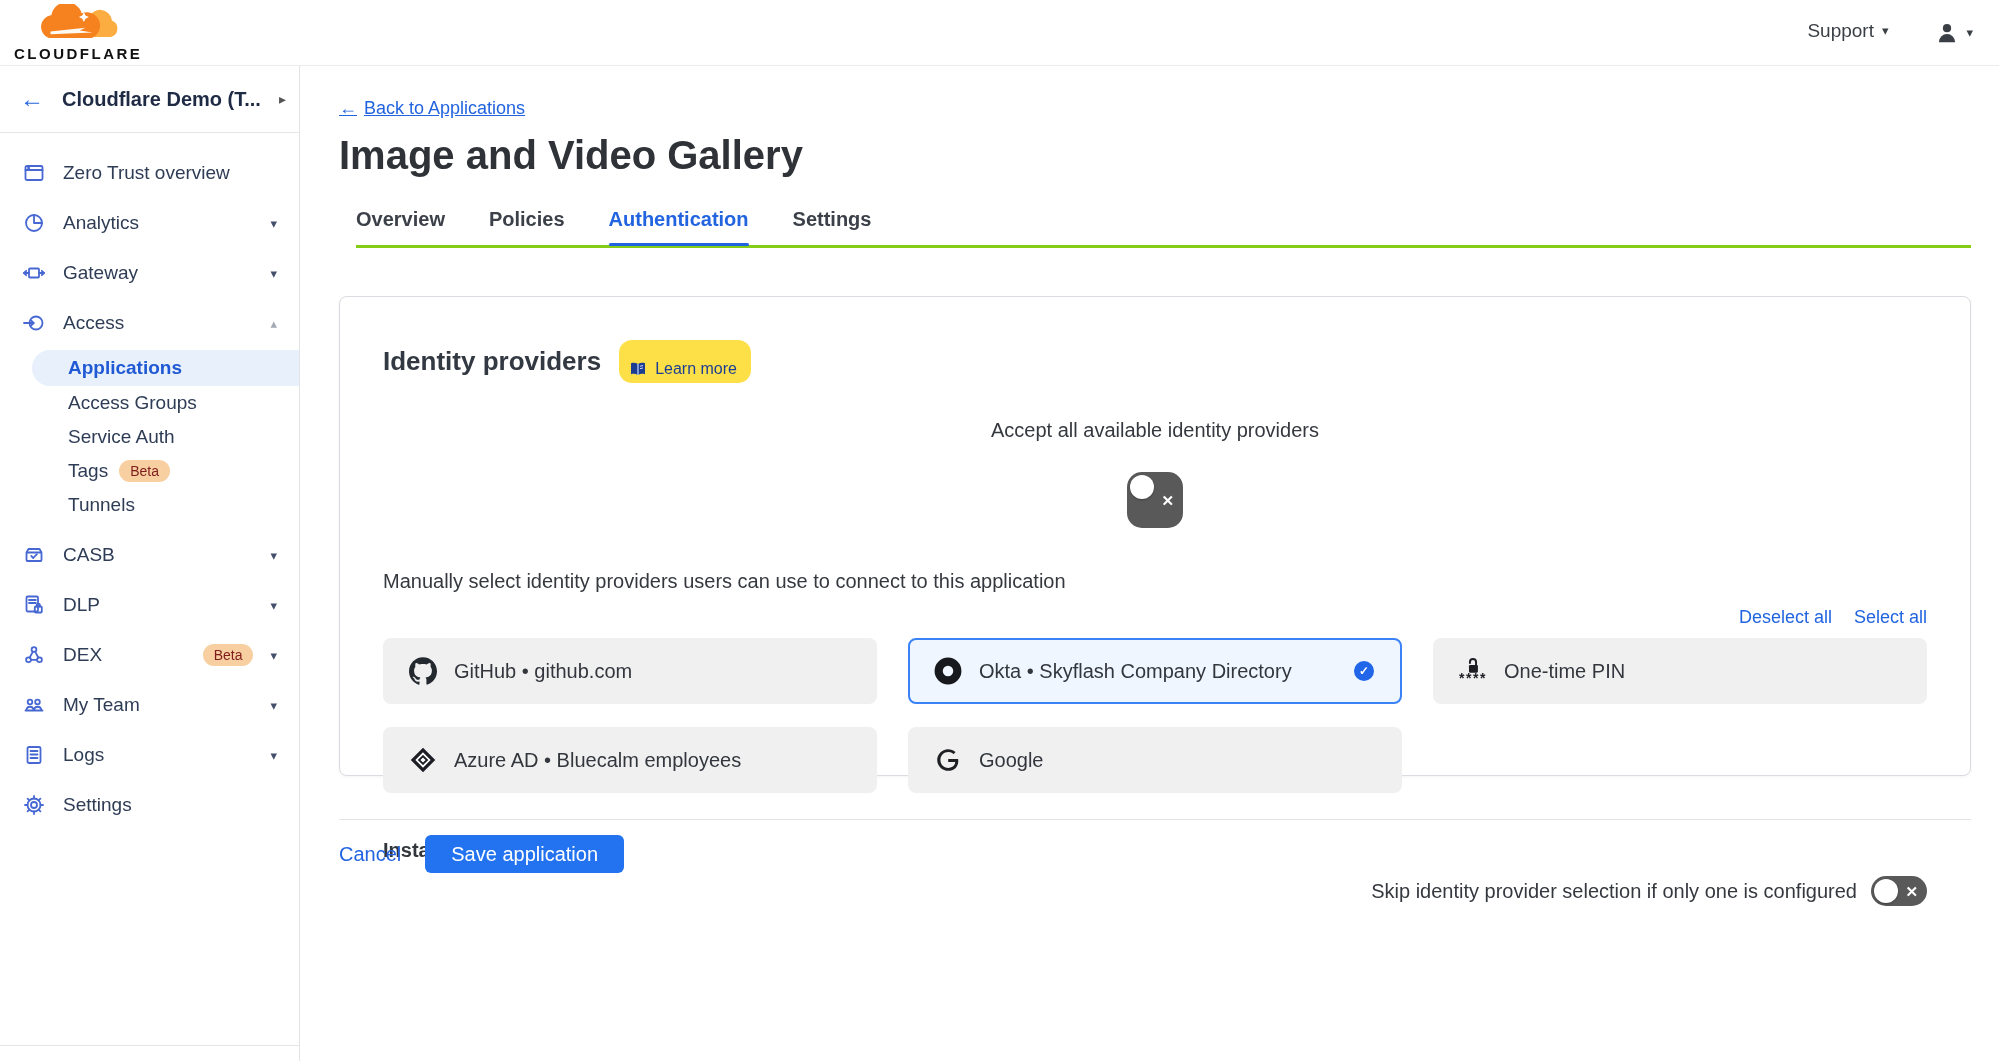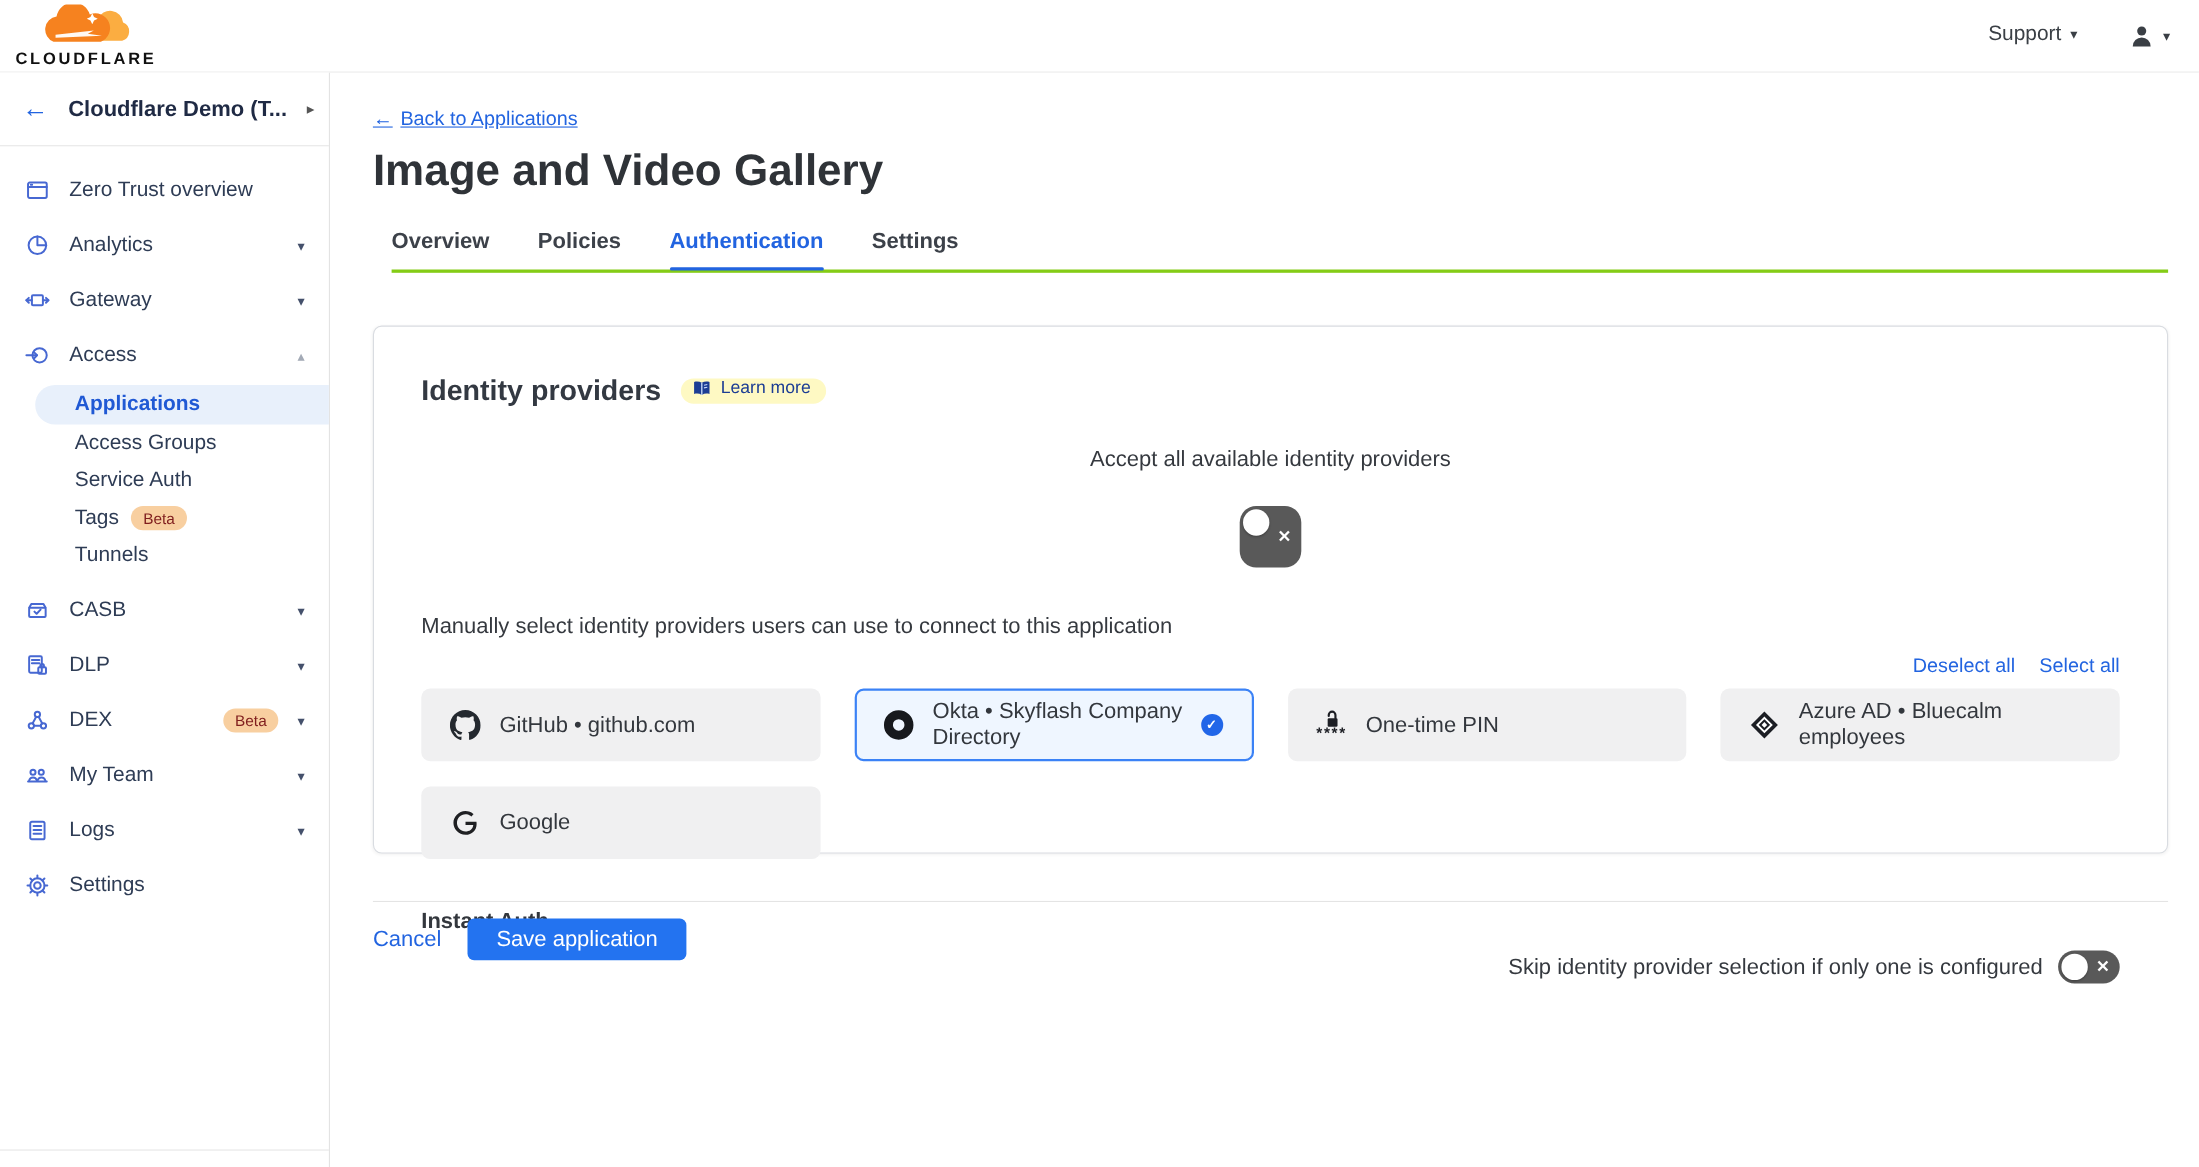--- a/index.html
+++ b/index.html
@@ -63,35 +63,35 @@
   .tab{font-size:20px;font-weight:600;color:#3c4149;padding-bottom:14px;position:relative;cursor:pointer;}
   .tab.active{color:var(--accent);}
   .tab.active::after{content:"";position:absolute;left:0;right:0;bottom:-1px;height:3px;
     background:var(--accent);border-radius:2px;}
 
   
   .card{margin-top:48px;border:1px solid #d9dce1;border-radius:8px;background:#fff;
     box-shadow:0 1px 3px rgba(0,0,0,.05);padding:43px;height:480px;}
   .card-heading-row{display:flex;align-items:center;gap:18px;}
   .card-heading{font-size:26px;font-weight:700;color:#333942;}
-  .learn-more{display:inline-flex;align-items:center;gap:8px;background:#fef9c3;color:#1c3d94;
-    font-size:16px;font-weight:500;padding:0 14px 5px 10px;border-radius:13px;cursor:pointer;}
+  .learn-more{display:inline-flex;align-items:center;gap:8px;background:#fde047;color:#1c3d94;
+    font-size:16px;font-weight:500;padding:20px 14px 5px 10px;border-radius:13px;cursor:pointer;}
   .toggle-row{display:flex;align-items:center;gap:30px;margin-top:36px;flex-direction:column;}
   .body-text{font-size:20px;color:#35393f;}
   .toggle{width:56px;height:30px;background:var(--toggle-off);border-radius:15px;position:relative;
     cursor:pointer;flex:0 0 56px;}
   .toggle .knob{position:absolute;left:3px;top:3px;width:24px;height:24px;background:#fff;
     border-radius:50%;box-shadow:0 1px 2px rgba(0,0,0,.3);}
   .toggle .x{position:absolute;right:9px;top:50%;transform:translateY(-50%);color:#fff;
     font-size:15px;font-weight:700;line-height:1;}
   .manual-label{margin-top:42px;}
   .select-links{display:flex;justify-content:flex-end;gap:22px;margin-top:14px;font-size:18px;}
   .select-links span{color:var(--accent);cursor:pointer;}
 
-  .provider-grid{display:grid;grid-template-columns:1fr 1fr 1fr 1fr;column-gap:31px;row-gap:23px;margin-top:10px;}
+  .provider-grid{display:grid;grid-template-columns:1fr 1fr 1fr;column-gap:31px;row-gap:23px;margin-top:10px;}
   .tile{height:66px;background:var(--tile-bg);border-radius:8px;display:flex;align-items:center;
     gap:17px;padding:0 26px;font-size:20px;color:#33373d;cursor:pointer;position:relative;}
   .tile.selected{background:var(--selected-tile-bg);border:2px solid var(--selected-tile-border);
     padding:0 24px;}
   .tile .p-icon{width:28px;height:28px;flex:0 0 28px;display:flex;flex-direction:column;
     align-items:center;justify-content:center;}
   .pin-stack{display:flex;flex-direction:column;align-items:center;line-height:1;}
   .pin-mask{font-size:14px;font-weight:700;letter-spacing:1.5px;color:#1c1e24;margin-top:-3px;}
   .check-badge{position:absolute;right:26px;top:50%;transform:translateY(-50%);width:20px;height:20px;
     border-radius:50%;background:#2166e8;color:#fff;font-size:12px;font-weight:700;

